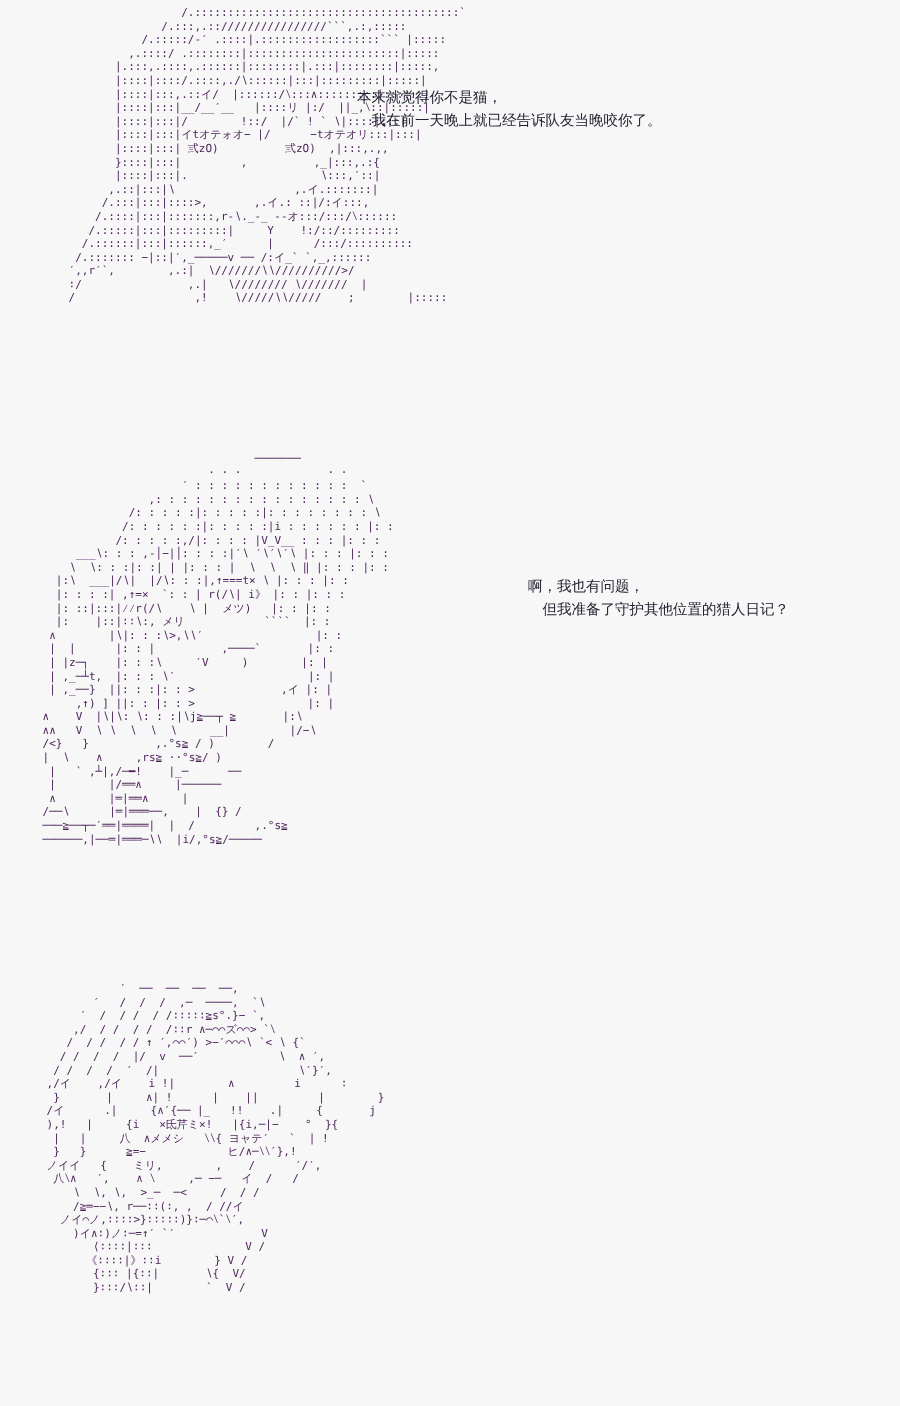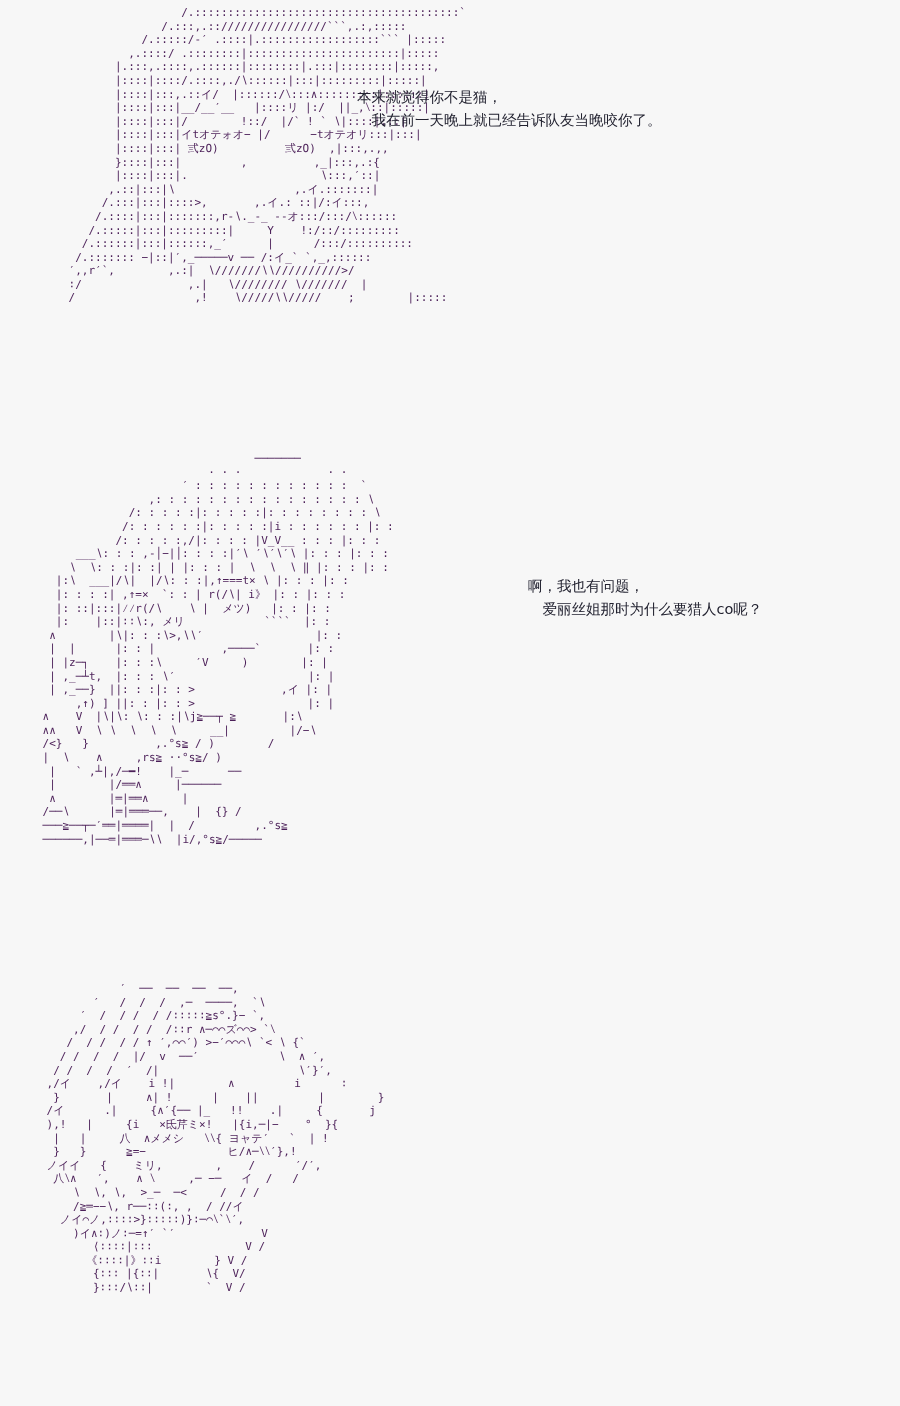--- a/index.html
+++ b/index.html
@@ -112,21 +112,21 @@
  /&lt;}   }          ,.°s≧ ∕ )        ∕
  |  ∖    ∧     ,rs≧ ··°s≧∕ )
   |   ` ,┴|,∕─━!    |_─      ──
   |        |∕══∧     |──────
   ∧        |═|══∧     |
  ∕──∖      |═|═══──,    |  {} ∕
  ───≧──┬─′══|════|  |  ∕         ,.°s≧
  ──────,|──═|═══─∖∖  |i∕,°s≧∕─────</pre>
 
   <pre class="dialogue" id="dialogue-2" style="color: rgb(34, 34, 48);">啊，我也有问题，
-　爱丽丝姐那时为什么要猎人co呢？</pre>
+　但我准备了守护其他位置的猎人日记？</pre>
 
   <pre class="aa" id="aa-panel-3" style="color: rgb(75, 31, 88);">            ′  ──  ──  ──  ──,
         ′   ∕  ∕  ∕  ,─  ────,  `∖
       ′  ∕  ∕ ∕  ∕ ∕∶∶∶∶∶≧s°.}− `,
      ,∕  ∕ ∕  ∕ ∕  ∕∶∶r ∧─⌒⌒ズ⌒⌒&gt; `∖
     ∕  ∕ ∕  ∕ ∕ ↑ ′,⌒⌒′) &gt;−′⌒⌒⌒∖ `&lt; ∖ {`
    ∕ ∕  ∕  ∕  |∕  v  ──′            ∖  ∧ ′,
   ∕ ∕  ∕  ∕  ′  ∕|                     ∖′}′,
  ,∕イ    ,∕イ    i !|        ∧         i      ∶
   }       |     ∧| !      |    ||         |        }

